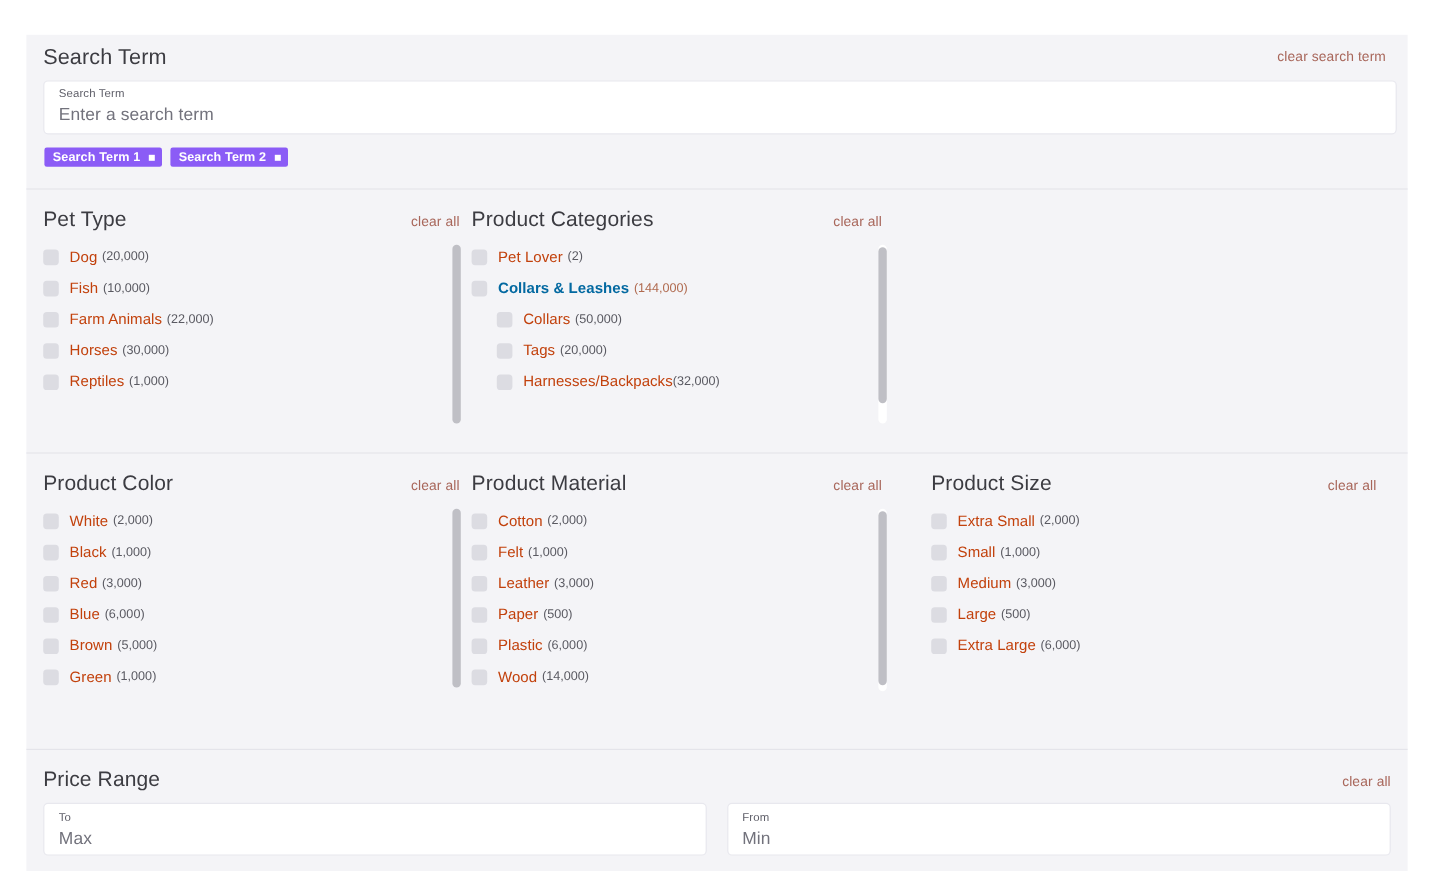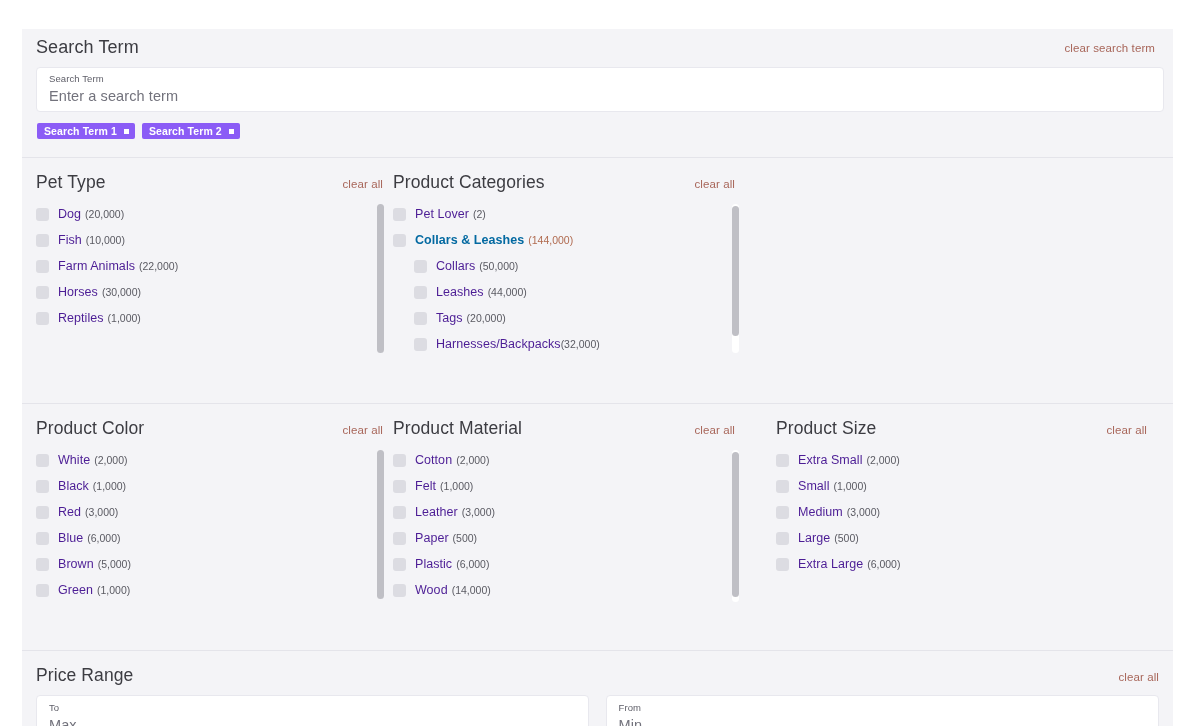--- a/index.html
+++ b/index.html
@@ -129,21 +129,21 @@
   }
   .opt .cb {
     width: 13px; height: 13px;
     border-radius: 3px;
     background: #dcdce2;
     flex: 0 0 auto;
     margin-right: 9px;
   }
   .opt-label {
     font-size: 12.5px;
-    color: #4c1d95;
+    color: #c2410c;
     letter-spacing: .05px;
     white-space: nowrap;
   }
   .opt-count {
     font-size: 10.5px;
     color: #5a5a62;
     margin-left: 4px;
     white-space: nowrap;
   }
   .opt.child { padding-left: 21px; }
@@ -274,25 +274,20 @@
           <span class="opt-label">Collars &amp; Leashes</span>
           <span class="opt-count">(144,000)</span>
         </div>
         <div class="opt child">
           <span class="cb"></span>
           <span class="opt-label">Collars</span>
           <span class="opt-count">(50,000)</span>
         </div>
         <div class="opt child">
           <span class="cb"></span>
-          <span class="opt-label">Leashes</span>
-          <span class="opt-count">(44,000)</span>
-        </div>
-        <div class="opt child">
-          <span class="cb"></span>
           <span class="opt-label">Tags</span>
           <span class="opt-count">(20,000)</span>
         </div>
         <div class="opt child">
           <span class="cb"></span>
           <span class="opt-label">Harnesses/Backpacks</span>
           <span class="opt-count" style="margin-left:0;">(32,000)</span>
         </div>
 
         <div class="sb track-white" style="left:339px; top:3px; height:149px;">

